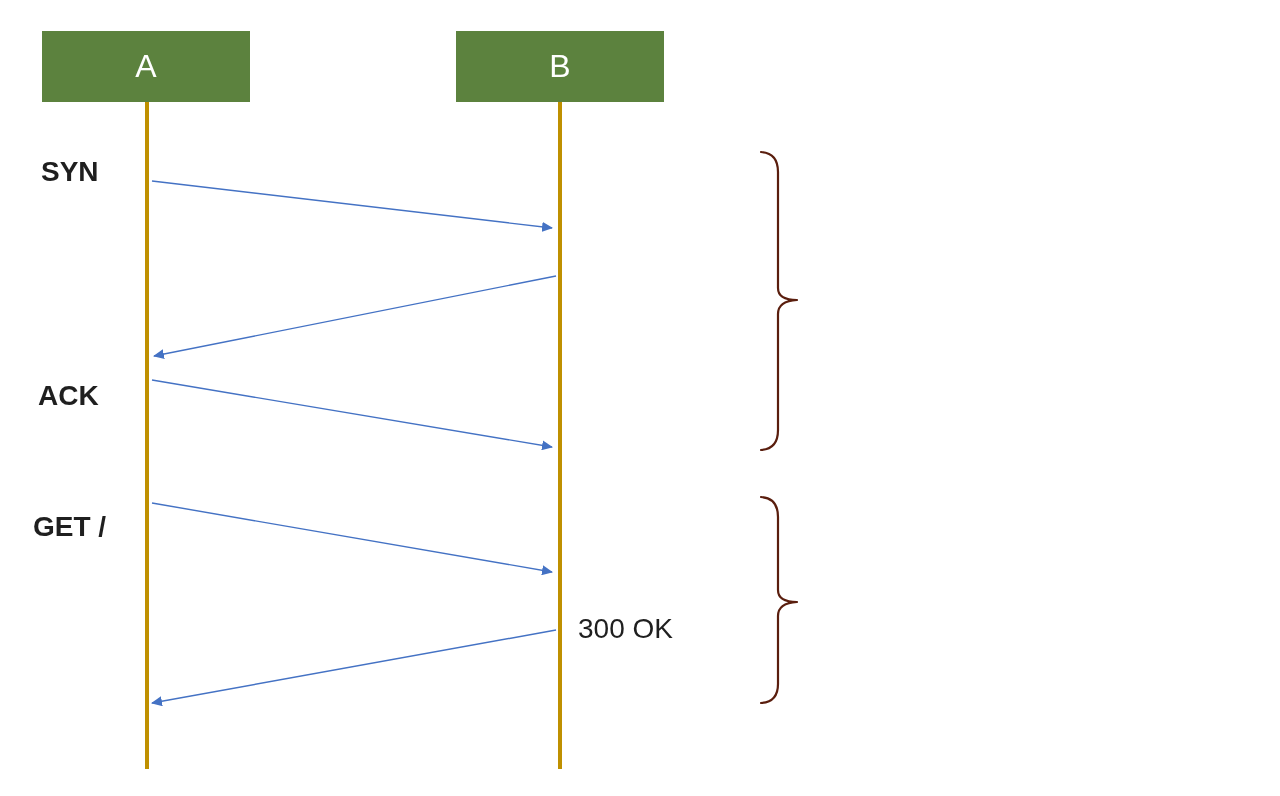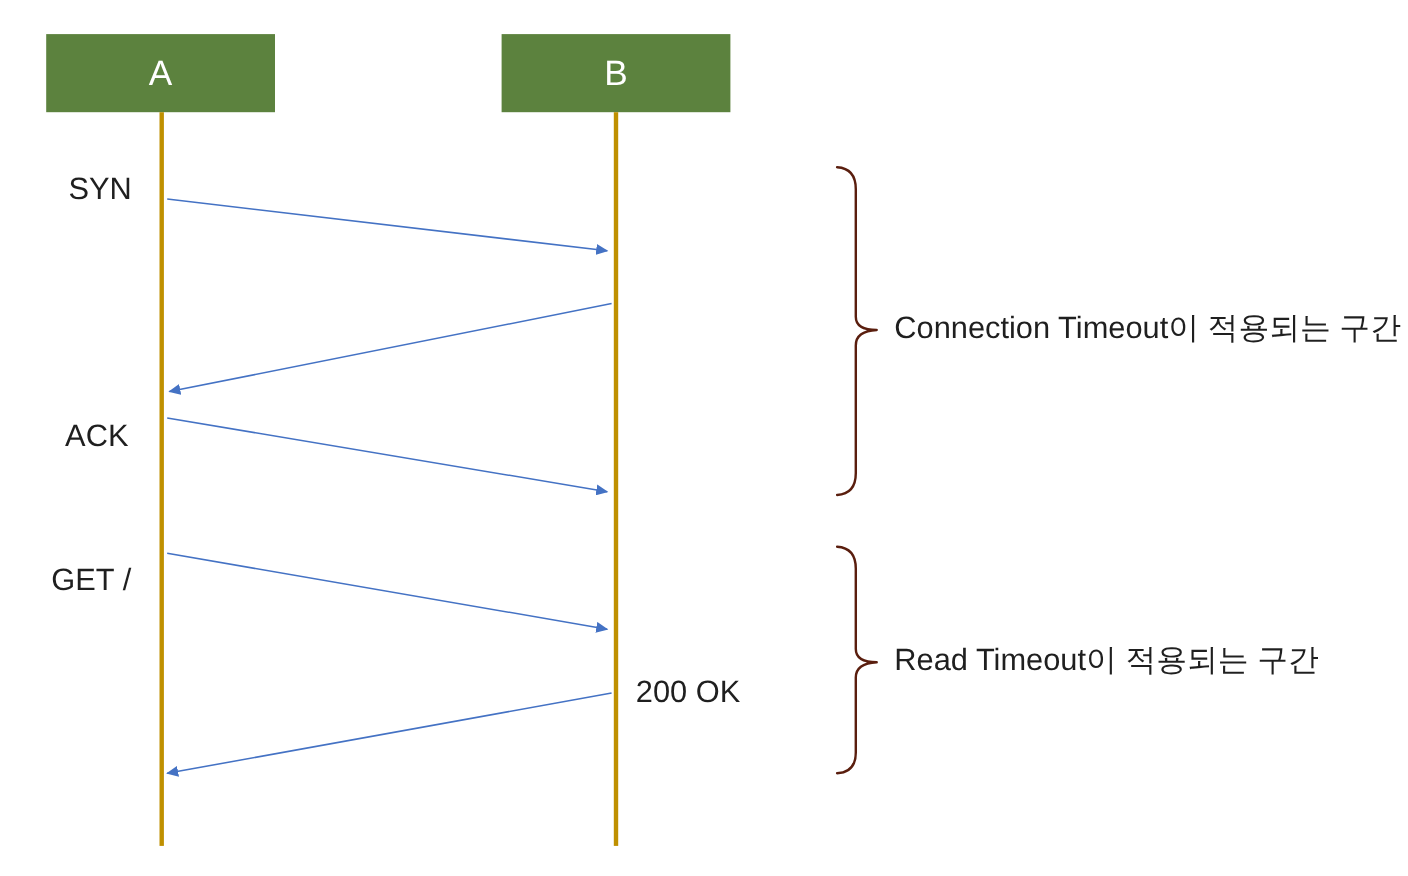--- a/index.html
+++ b/index.html
@@ -64,21 +64,22 @@
   }
   .msg-label, .annotation-label {
     position: absolute;
     color: var(--label-text);
     font-size: 28px;
     line-height: 1.15;
     white-space: nowrap;
   }
   .msg-label.align-right {
     width: 100px;
-    text-align: center;
+    text-align: left;
+    font-weight: bold;
   }
 </style>
 </head>
 <body>
 
 <div class="canvas">
 
   <div class="actor-box" style="left:42px; top:31px;">
     <span class="actor-label">A</span>
   </div>
@@ -102,18 +103,16 @@
     <line class="msg-line" x1="152" y1="503" x2="552" y2="572" marker-end="url(#arrowhead)"></line>
     <line class="msg-line" x1="556" y1="630" x2="152" y2="703" marker-end="url(#arrowhead)"></line>
 
     <path class="brace-path" d="M 761 152 Q 778 153 778 172 L 778 288 Q 778 300 797 300 Q 778 301 778 314 L 778 430 Q 778 449 761 450"></path>
     <path class="brace-path" d="M 761 497 Q 778 498 778 517 L 778 590 Q 778 602 797 602 Q 778 603 778 616 L 778 684 Q 778 702 761 703"></path>
   </svg>
 
   <div class="msg-label align-right" style="left:41px; top:156px;">SYN</div>
   <div class="msg-label align-right" style="left:38px; top:380px;">ACK</div>
   <div class="msg-label align-right" style="left:33px; top:511px;">GET /</div>
-  <div class="msg-label" style="left:578px; top:613px;">200 OK</div>
+  <div class="msg-label" style="left:578px; top:613px;">300 OK</div>
 
-  <div class="annotation-label" style="left:813px; top:282px;">Connection Timeout이 적용되는 구간</div>
-  <div class="annotation-label" style="left:813px; top:584px;">Read Timeout이 적용되는 구간</div>
 
 </div>
 
 </body></html>

